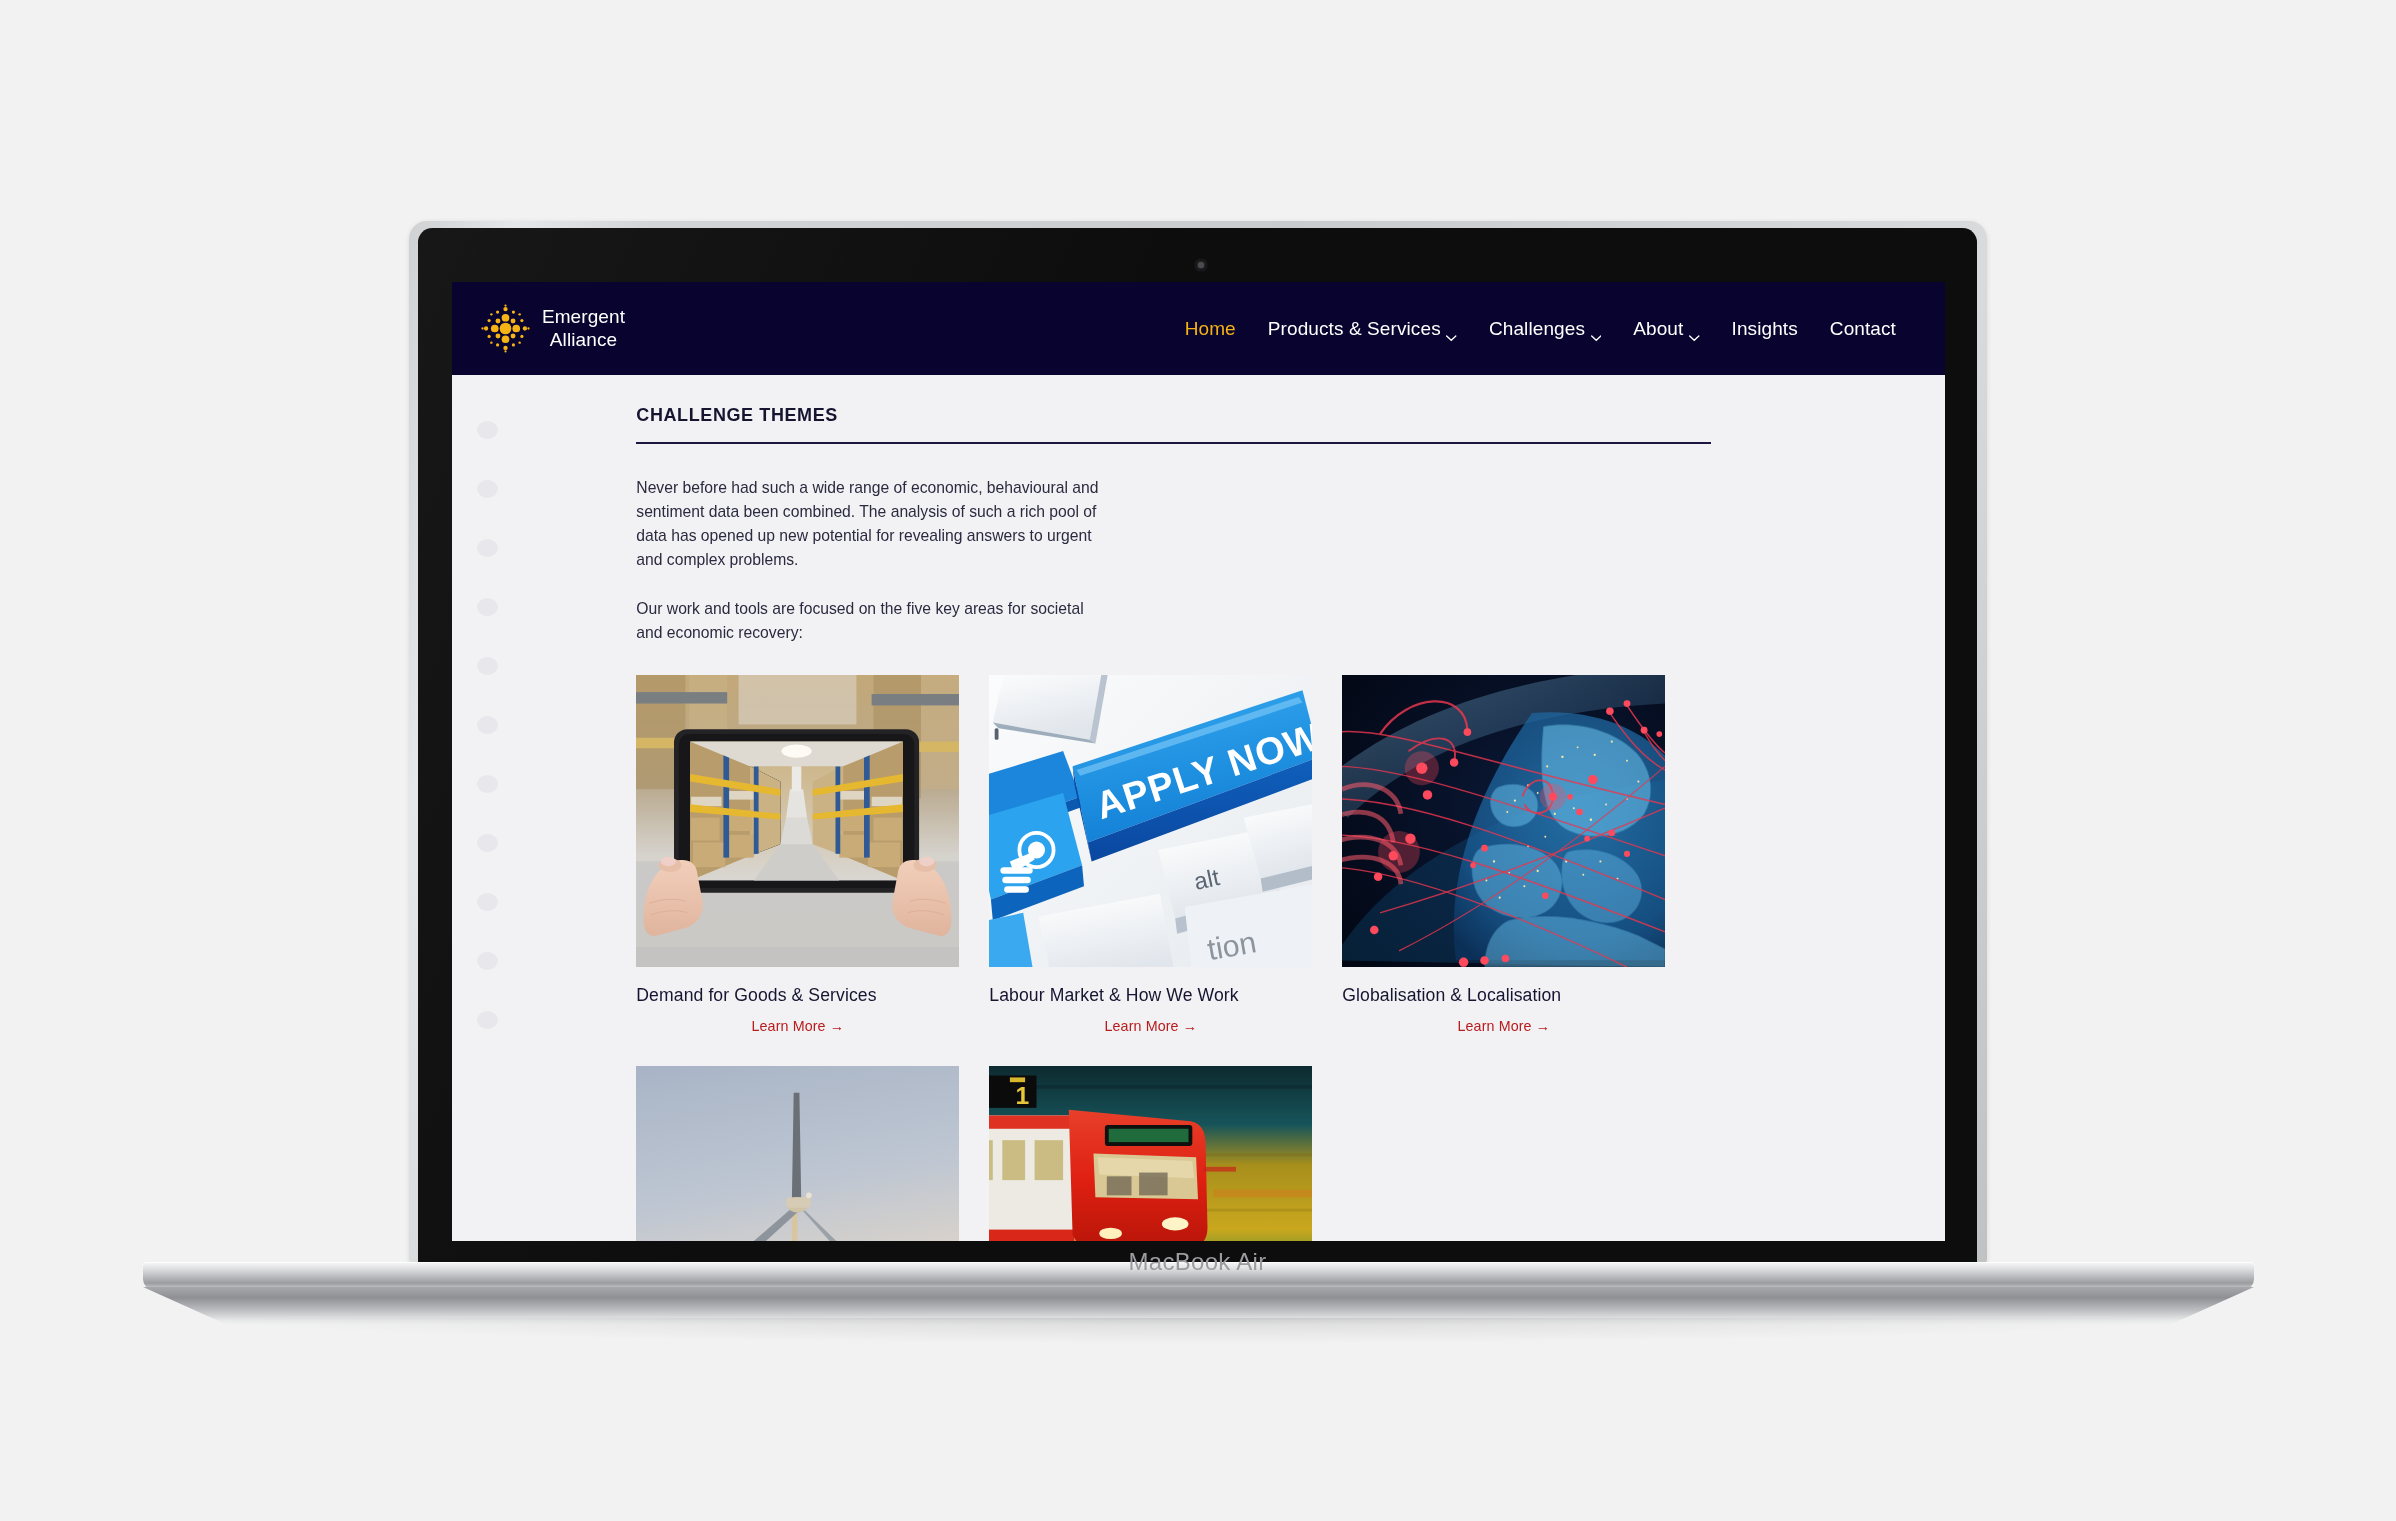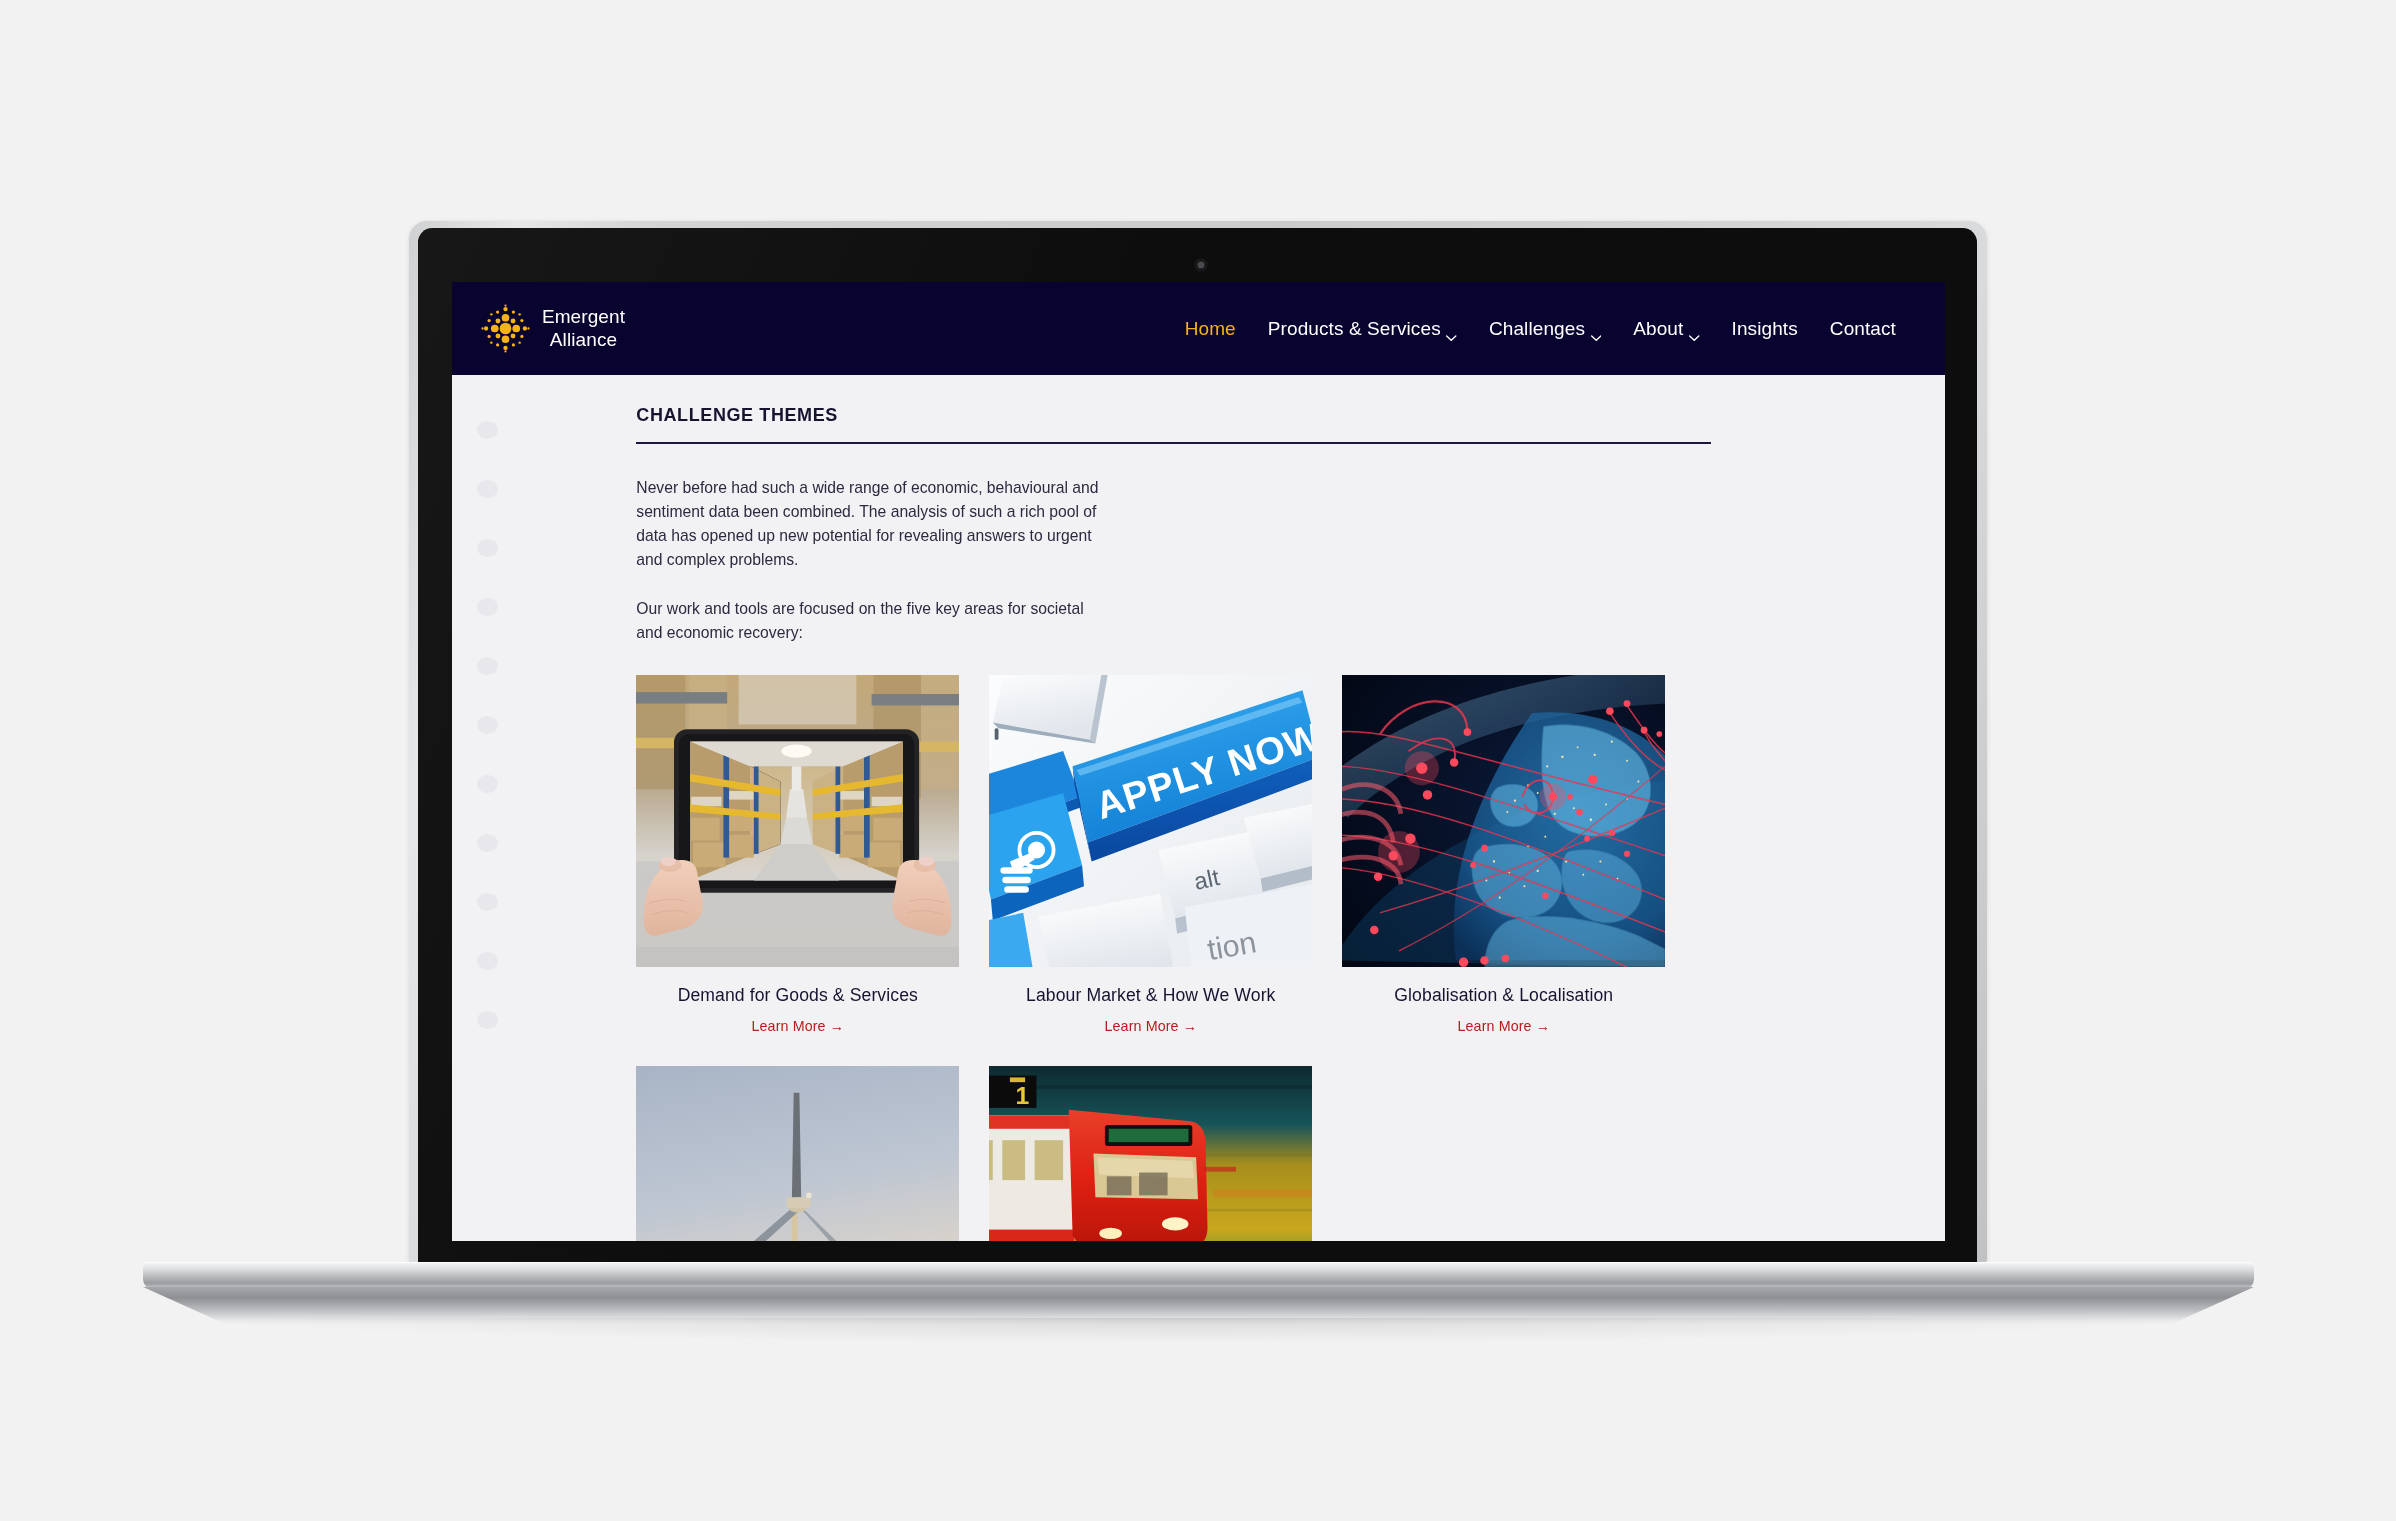--- a/index.html
+++ b/index.html
@@ -218,21 +218,20 @@
   .theme-card { width: 323px; }
   .card-thumb {
     width: 323px; height: 292px;
     overflow: hidden;
     position: relative;
     background: #dcdce0;
   }
   .card-thumb svg { display:block; width:100%; height:100%; }
   .card-title {
     margin-top: 18px;
-    text-align: center;
     font-size: 17.6px;
     color: #171430;
     letter-spacing: 0.1px;
   }
   .card-link {
     margin-top: 12.4px;
     text-align: center;
     font-size: 14.3px;
     color: #b91c1c;
     cursor: pointer;
@@ -240,20 +239,21 @@
   }
 </style>
 </head>
 <body>
 
 <div id="laptop-mockup">
 
   <div id="laptop-lid"></div>
   <div id="laptop-bezel"></div>
   <div id="webcam"></div>
+  <div id="macbook-label">MacBook Air</div>
 
   <div id="screen">
 
     <div id="site-navbar">
 
       <div id="brand">
         <div id="brand-logo">
           <svg viewBox="0 0 52 52" xmlns="http://www.w3.org/2000/svg">
             <g fill="#f5b315">
 

